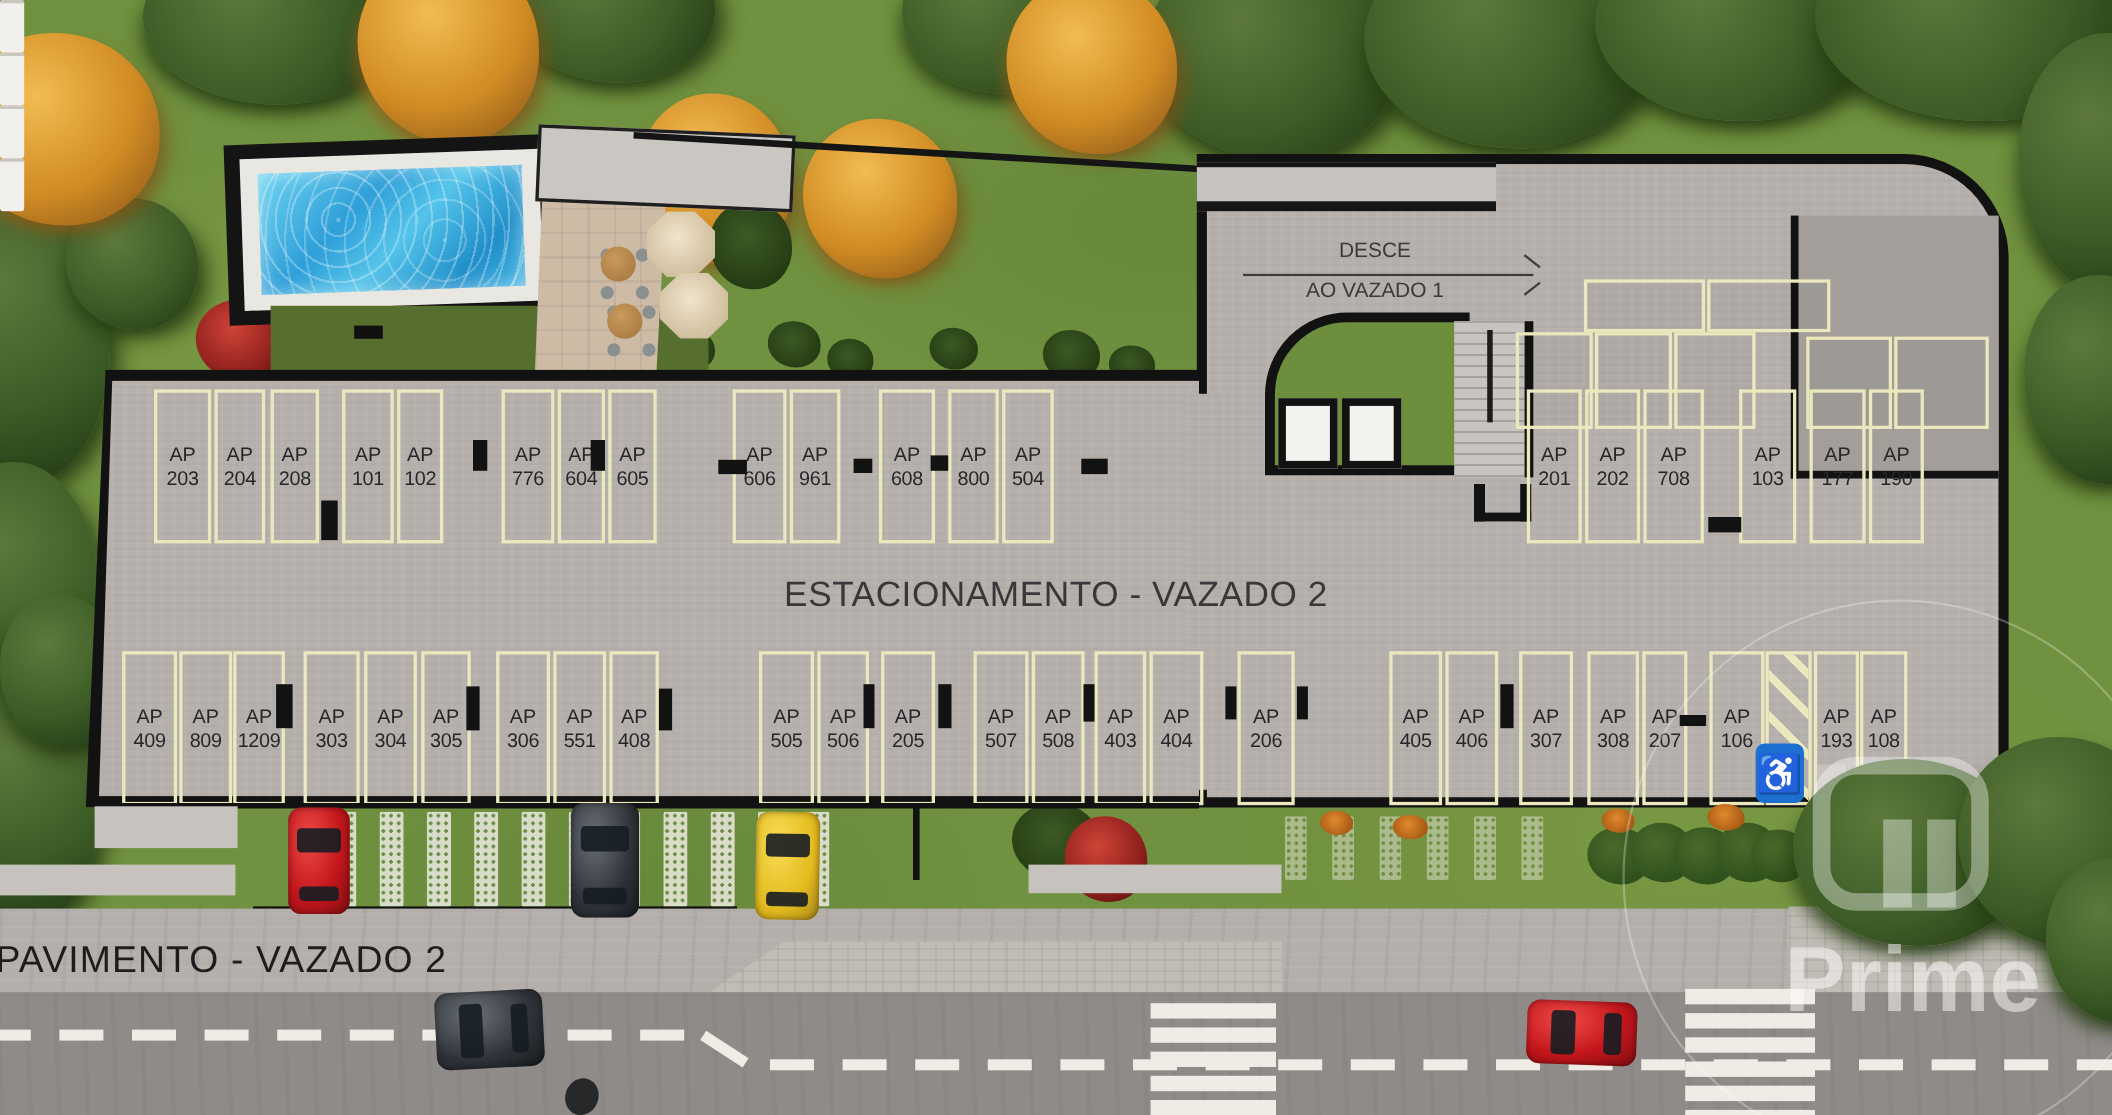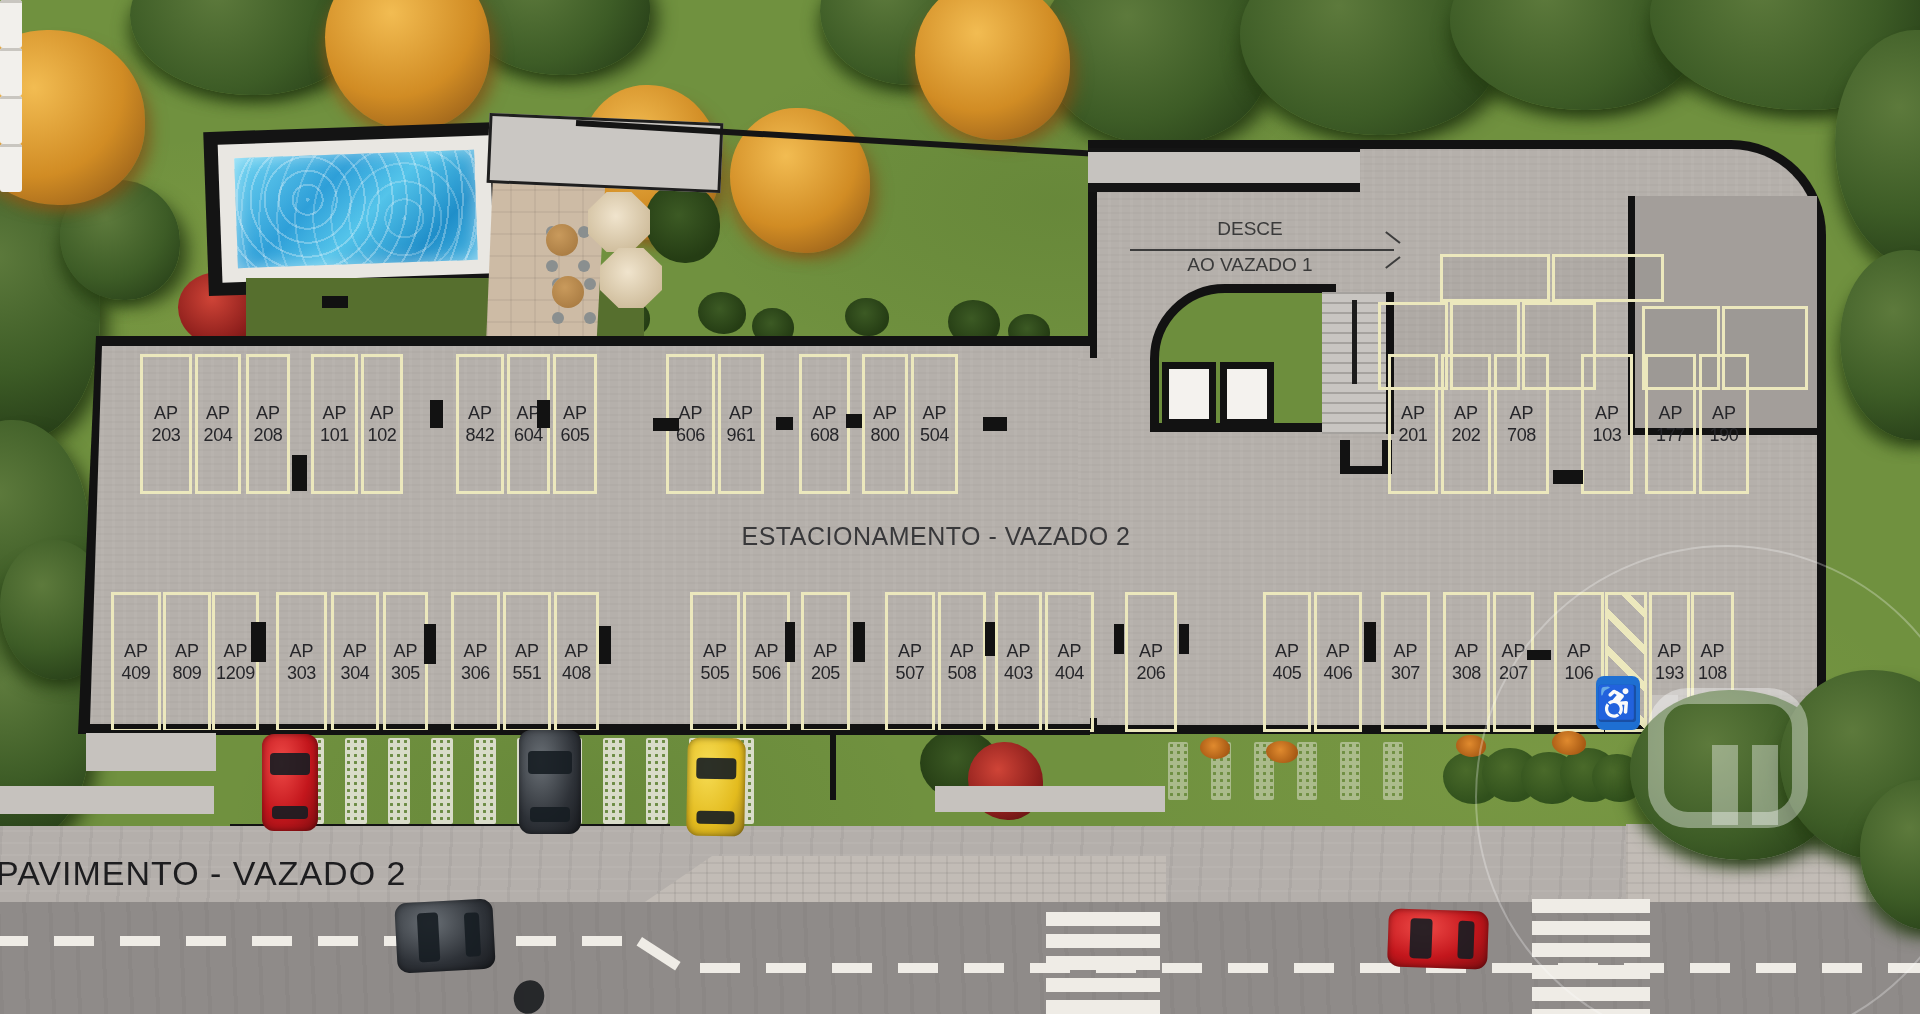--- a/index.html
+++ b/index.html
@@ -157,21 +157,21 @@
       <div class="stall" style="left: 311px; top: 354px; width: 47px; height: 140px;">
         <span>AP</span>
         <span class="num">101</span>
       </div>
       <div class="stall" style="left: 361px; top: 354px; width: 42px; height: 140px;">
         <span>AP</span>
         <span class="num">102</span>
       </div>
       <div class="stall" style="left: 456px; top: 354px; width: 48px; height: 140px;">
         <span>AP</span>
-        <span class="num">842</span>
+        <span class="num">776</span>
       </div>
       <div class="stall" style="left: 507px; top: 354px; width: 43px; height: 140px;">
         <span>AP</span>
         <span class="num">604</span>
       </div>
       <div class="stall" style="left: 553px; top: 354px; width: 44px; height: 140px;">
         <span>AP</span>
         <span class="num">605</span>
       </div>
       <div class="stall" style="left: 666px; top: 354px; width: 49px; height: 140px;">
@@ -336,21 +336,21 @@
       <div class="col" style="left: 985px; top: 622px; width: 10px; height: 34px;"></div>
       <div class="col" style="left: 1114px; top: 624px; width: 10px; height: 30px;"></div>
       <div class="col" style="left: 1179px; top: 624px; width: 10px; height: 30px;"></div>
       <div class="col" style="left: 1364px; top: 622px; width: 12px; height: 40px;"></div>
       <div class="col" style="left: 1527px; top: 650px; width: 24px; height: 10px;"></div>
     </div>
   <div class="abs" style="left:1605px;top:592px;width:42px;height:140px;box-sizing:border-box;border:3px solid var(--stall);
        background:repeating-linear-gradient(45deg, var(--stall) 0 7px, transparent 7px 26px);"></div>
   <div class="abs" style="left:1596px;top:676px;width:44px;height:54px;background:var(--accessible);border-radius:8px;display:flex;align-items:center;justify-content:center;color:#fff;font-size:34px;">♿</div>
 
-  <div class="label" style="left:616px;top:522px;width:640px;text-align:center;font-size:25px;letter-spacing:.5px;color:#38383a;">ESTACIONAMENTO - VAZADO 2</div>
+  <div class="label" style="left:640px;top:522px;width:640px;text-align:center;font-size:32px;letter-spacing:.5px;color:#38383a;">ESTACIONAMENTO - VAZADO 2</div>
 
   <div class="abs" style="left:88px;top:730px;width:1002px;height:5px;background:#121212;"></div>
   <div class="abs" style="left:230px;top:824px;width:440px;height:5px;background:#121212;"></div>
   <div class="abs" style="left:830px;top:734px;width:6px;height:66px;background:#121212;"></div>
   <div id="pavers" class="abs" style="inset:0">
       <div class="paver" style="left: 302px; top: 738px; width: 22px; height: 86px;"></div>
       <div class="paver" style="left: 345px; top: 738px; width: 22px; height: 86px;"></div>
       <div class="paver" style="left: 388px; top: 738px; width: 22px; height: 86px;"></div>
       <div class="paver" style="left: 431px; top: 738px; width: 22px; height: 86px;"></div>
       <div class="paver" style="left: 474px; top: 738px; width: 22px; height: 86px;"></div>
@@ -475,13 +475,14 @@
       <div class="tree tree--green" style="left: 1840px; top: 250px; width: 140px; height: 190px;"></div>
       <div class="tree tree--green" style="left: 1630px; top: 690px; width: 210px; height: 170px;"></div>
       <div class="tree tree--green" style="left: 1780px; top: 670px; width: 190px; height: 190px;"></div>
       <div class="tree tree--green" style="left: 1860px; top: 780px; width: 130px; height: 150px;"></div>
     </div>
 
   <div class="abs" style="left:1475px;top:545px;width:500px;height:500px;border:2px solid rgba(255,255,255,.28);border-radius:50%;"></div>
   <div class="abs" style="left:1648px;top:688px;width:160px;height:140px;border:16px solid rgba(255,255,255,.38);border-radius:40px;box-sizing:border-box;"></div>
   <div class="abs" style="left:1712px;top:745px;width:26px;height:80px;background:rgba(255,255,255,.38);"></div>
   <div class="abs" style="left:1752px;top:745px;width:26px;height:80px;background:rgba(255,255,255,.38);"></div>
+  <div class="abs watermark" style="left:1622px;top:842px;font-size:84px;font-weight:bold;">Prime</div>
 </div>
 
 </body></html>

